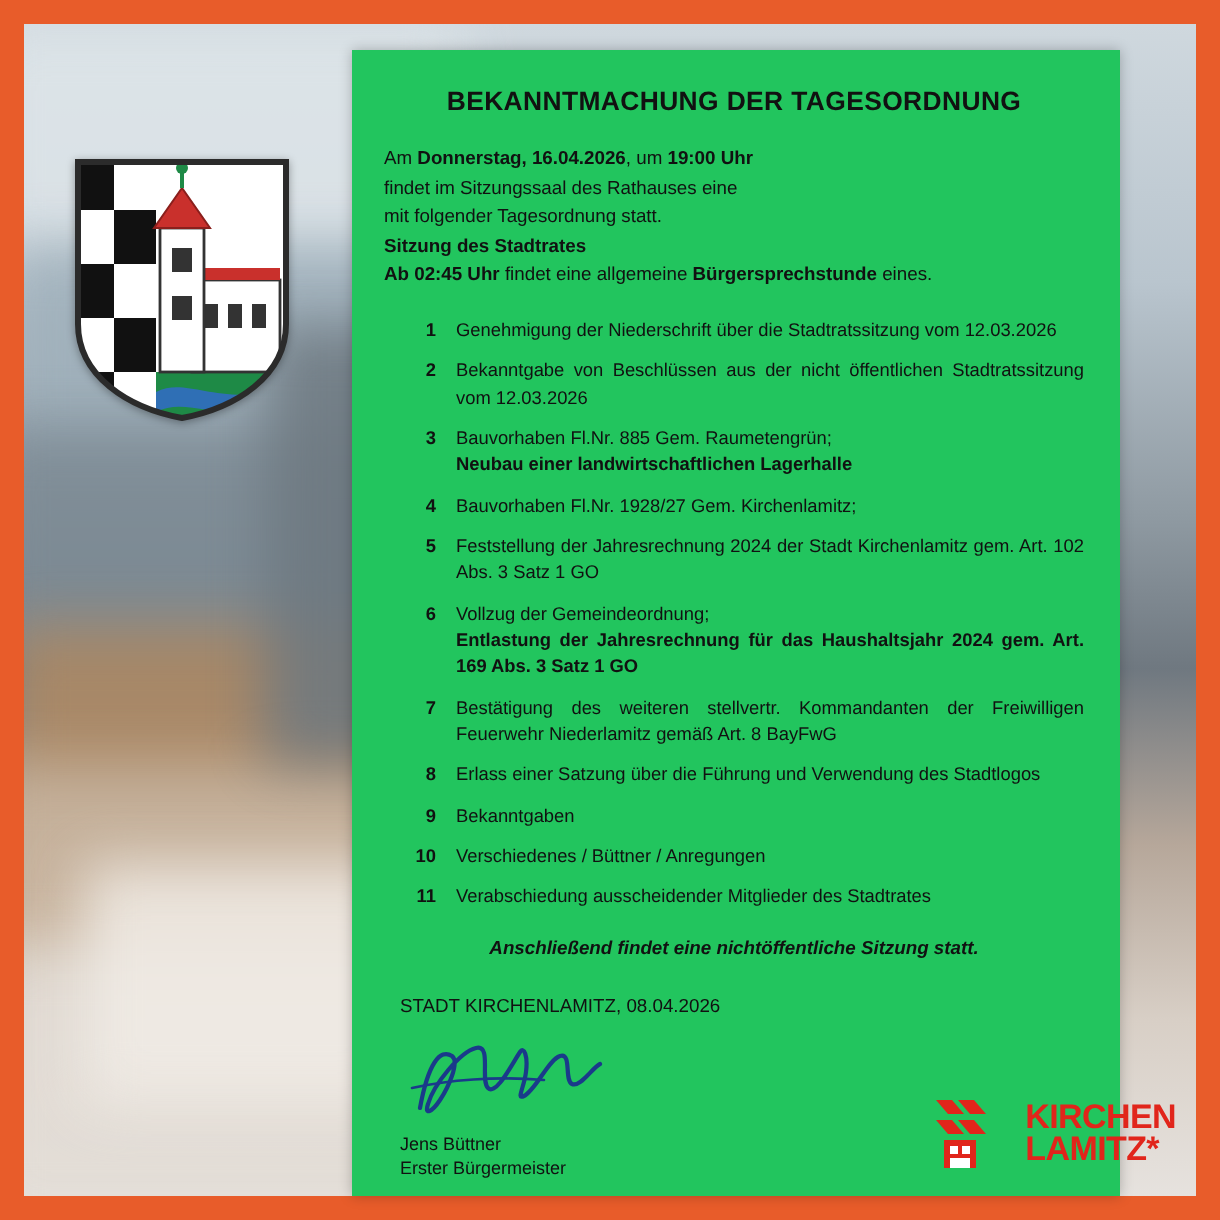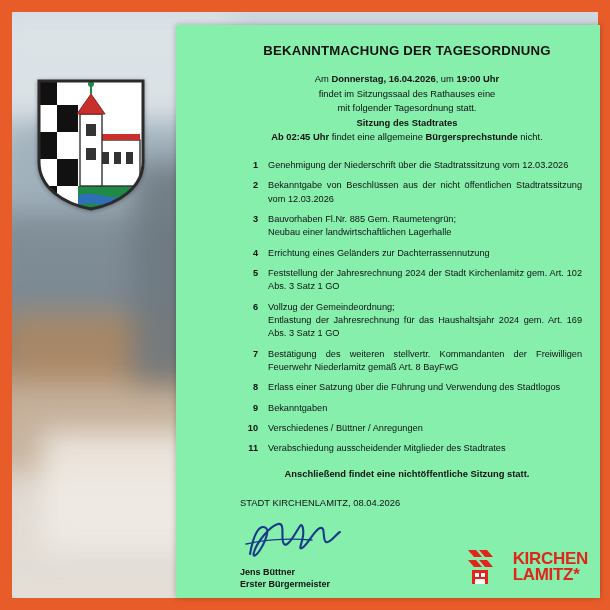--- a/index.html
+++ b/index.html
@@ -44,37 +44,36 @@
   .b7 { left: 120px; top: 150px; width: 120px; height: 220px; background:#6d7880; }
   .b8 { left: 30px; top: 420px; width: 160px; height: 120px; background:#f1ece6; }
 
   
   .sheet {
     position: absolute;
     left: 176px;
     top: 25px;
     width: 384px;
     height: 573px;
-    background: #86efac;
+    background: #22c55e;
     box-shadow: 0 0 6px rgba(0,0,0,.25);
-    padding-left: 40px;
   }
   .doc-inner {
     padding: 18px 18px 0 16px;
   }
   .doc-title {
     text-align: center;
     font-size: 13.2px;
     font-weight: bold;
     color: #111;
     letter-spacing: .2px;
     margin-bottom: 14px;
   }
   .intro {
-    text-align: center;
+    text-align: left;
     font-size: 9.4px;
     color: #111;
     line-height: 1.55;
   }
   .intro b { font-weight: bold; }
   .intro .line { display: block; }
 
   .agenda {
     margin-top: 14px;
   }
@@ -92,48 +91,48 @@
     color: #111;
     line-height: 1.45;
   }
   .agenda-text {
     flex: 1;
     font-size: 9.2px;
     color: #111;
     line-height: 1.45;
     text-align: justify;
   }
-  .agenda-text .sub { display: block; }
+  .agenda-text .sub { display: block; font-weight: bold; }
 
   .closing {
     text-align: center;
     font-size: 9.4px;
     font-weight: bold;
     color: #111;
     margin-top: 12px;
     margin-bottom: 18px;
+    font-style: italic;
   }
   .place-date {
     font-size: 9.4px;
     color: #111;
     margin-left: 8px;
     margin-bottom: 6px;
   }
   .signature-wrap {
     margin-left: 8px;
     height: 52px;
     position: relative;
   }
   .sig-svg { position: absolute; left: 0; top: 0; }
   .signer {
     margin-left: 8px;
     font-size: 9px;
     color: #111;
     line-height: 1.35;
-    font-weight: bold;
   }
 
   
   .coa {
     position: absolute;
     left: 36px;
     top: 78px;
     width: 110px;
     height: 134px;
     filter: drop-shadow(0 1px 2px rgba(0,0,0,.35));
@@ -219,21 +218,21 @@
       <div class="doc-title">BEKANNTMACHUNG DER TAGESORDNUNG</div>
 
       <div class="intro">
         <span class="line">
           <span>Am </span><b>Donnerstag, 16.04.2026</b><span>, um </span><b>19:00 Uhr</b>
         </span>
         <span class="line">findet im Sitzungssaal des Rathauses eine</span>
         <span class="line">mit folgender Tagesordnung statt.</span>
         <span class="line"><b>Sitzung des Stadtrates</b></span>
         <span class="line">
-          <b>Ab 02:45 Uhr</b><span> findet eine allgemeine </span><b>Bürgersprechstunde</b><span> nicht.</span>
+          <b>Ab 02:45 Uhr</b><span> findet eine allgemeine </span><b>Bürgersprechstunde</b><span> eines.</span>
         </span>
       </div>
 
       <div class="agenda">
 
         <div class="agenda-row">
           <div class="agenda-num">1</div>
           <div class="agenda-text">
             <span>Genehmigung der Niederschrift über die Stadtratssitzung vom 12.03.2026</span>
           </div>
@@ -250,21 +249,21 @@
           <div class="agenda-num">3</div>
           <div class="agenda-text">
             <span>Bauvorhaben Fl.Nr. 885 Gem. Raumetengrün;</span>
             <span class="sub">Neubau einer landwirtschaftlichen Lagerhalle</span>
           </div>
         </div>
 
         <div class="agenda-row">
           <div class="agenda-num">4</div>
           <div class="agenda-text">
-            <span class="sub">Errichtung eines Geländers zur Dachterrassennutzung</span>
+            <span>Bauvorhaben Fl.Nr. 1928/27 Gem. Kirchenlamitz;</span>
           </div>
         </div>
 
         <div class="agenda-row">
           <div class="agenda-num">5</div>
           <div class="agenda-text">
             <span>Feststellung der Jahresrechnung 2024 der Stadt Kirchenlamitz gem. Art. 102 Abs. 3 Satz 1 GO</span>
           </div>
         </div>
 

